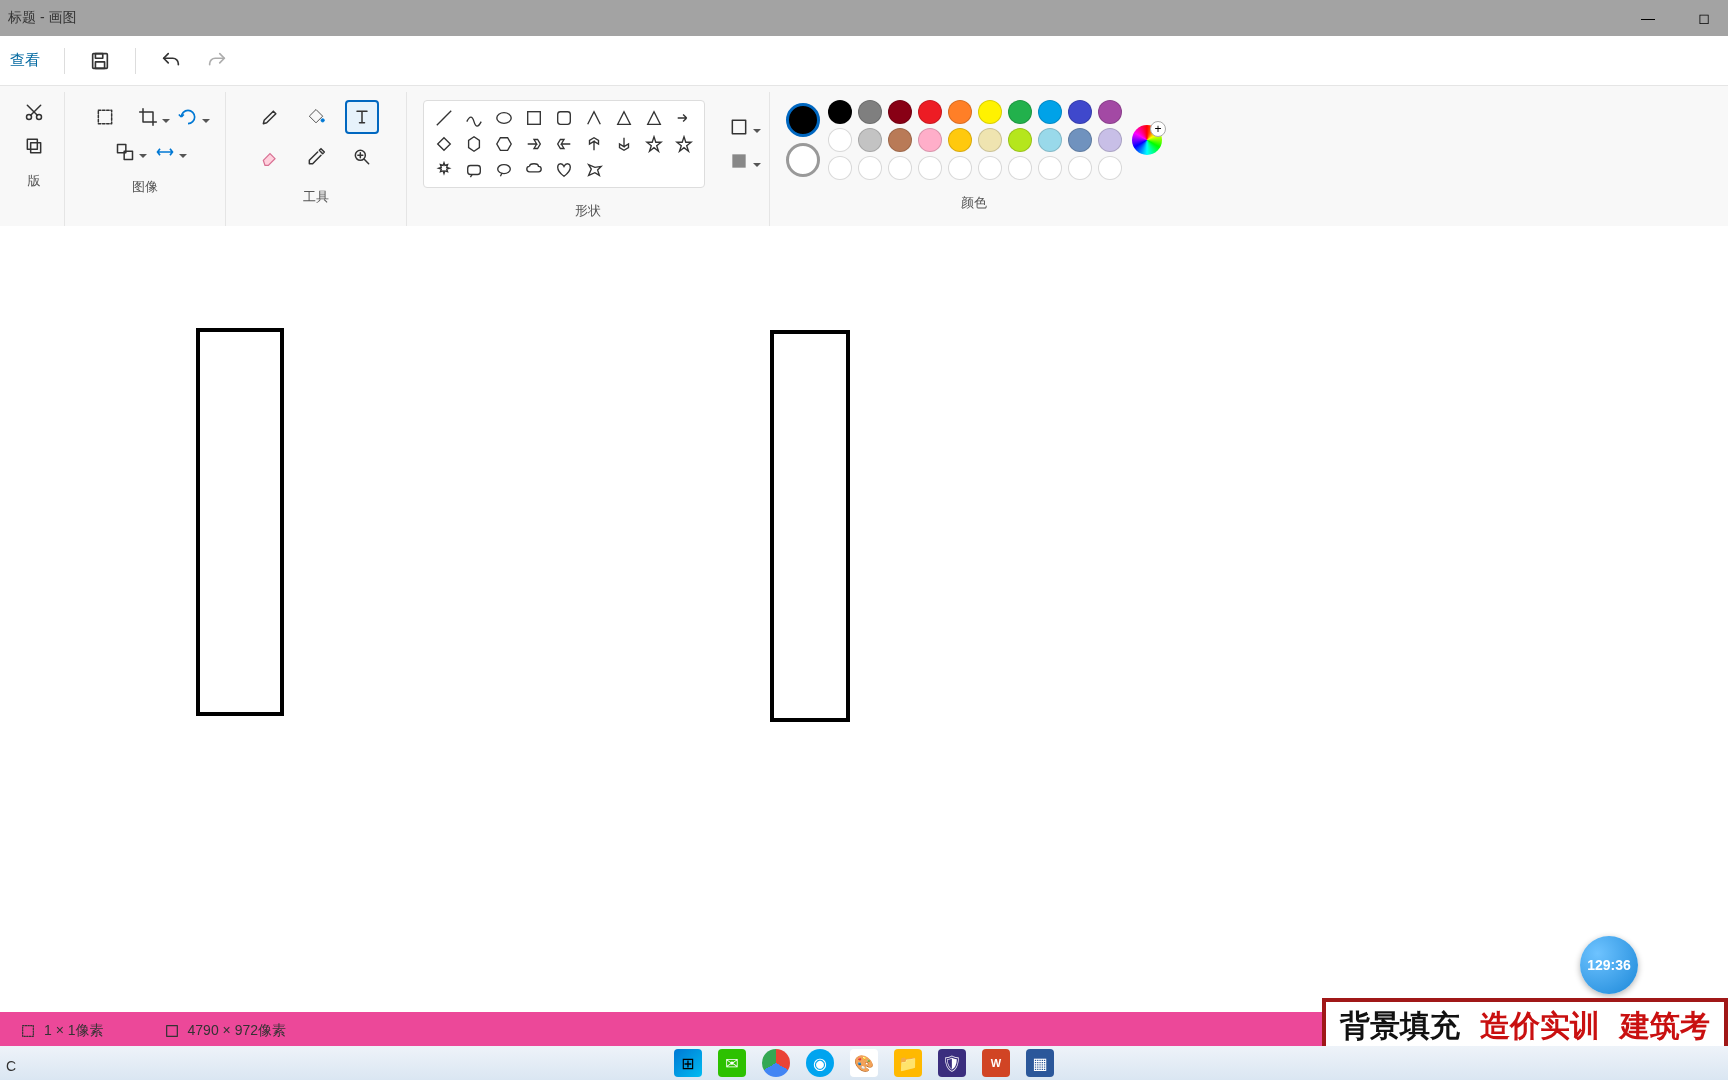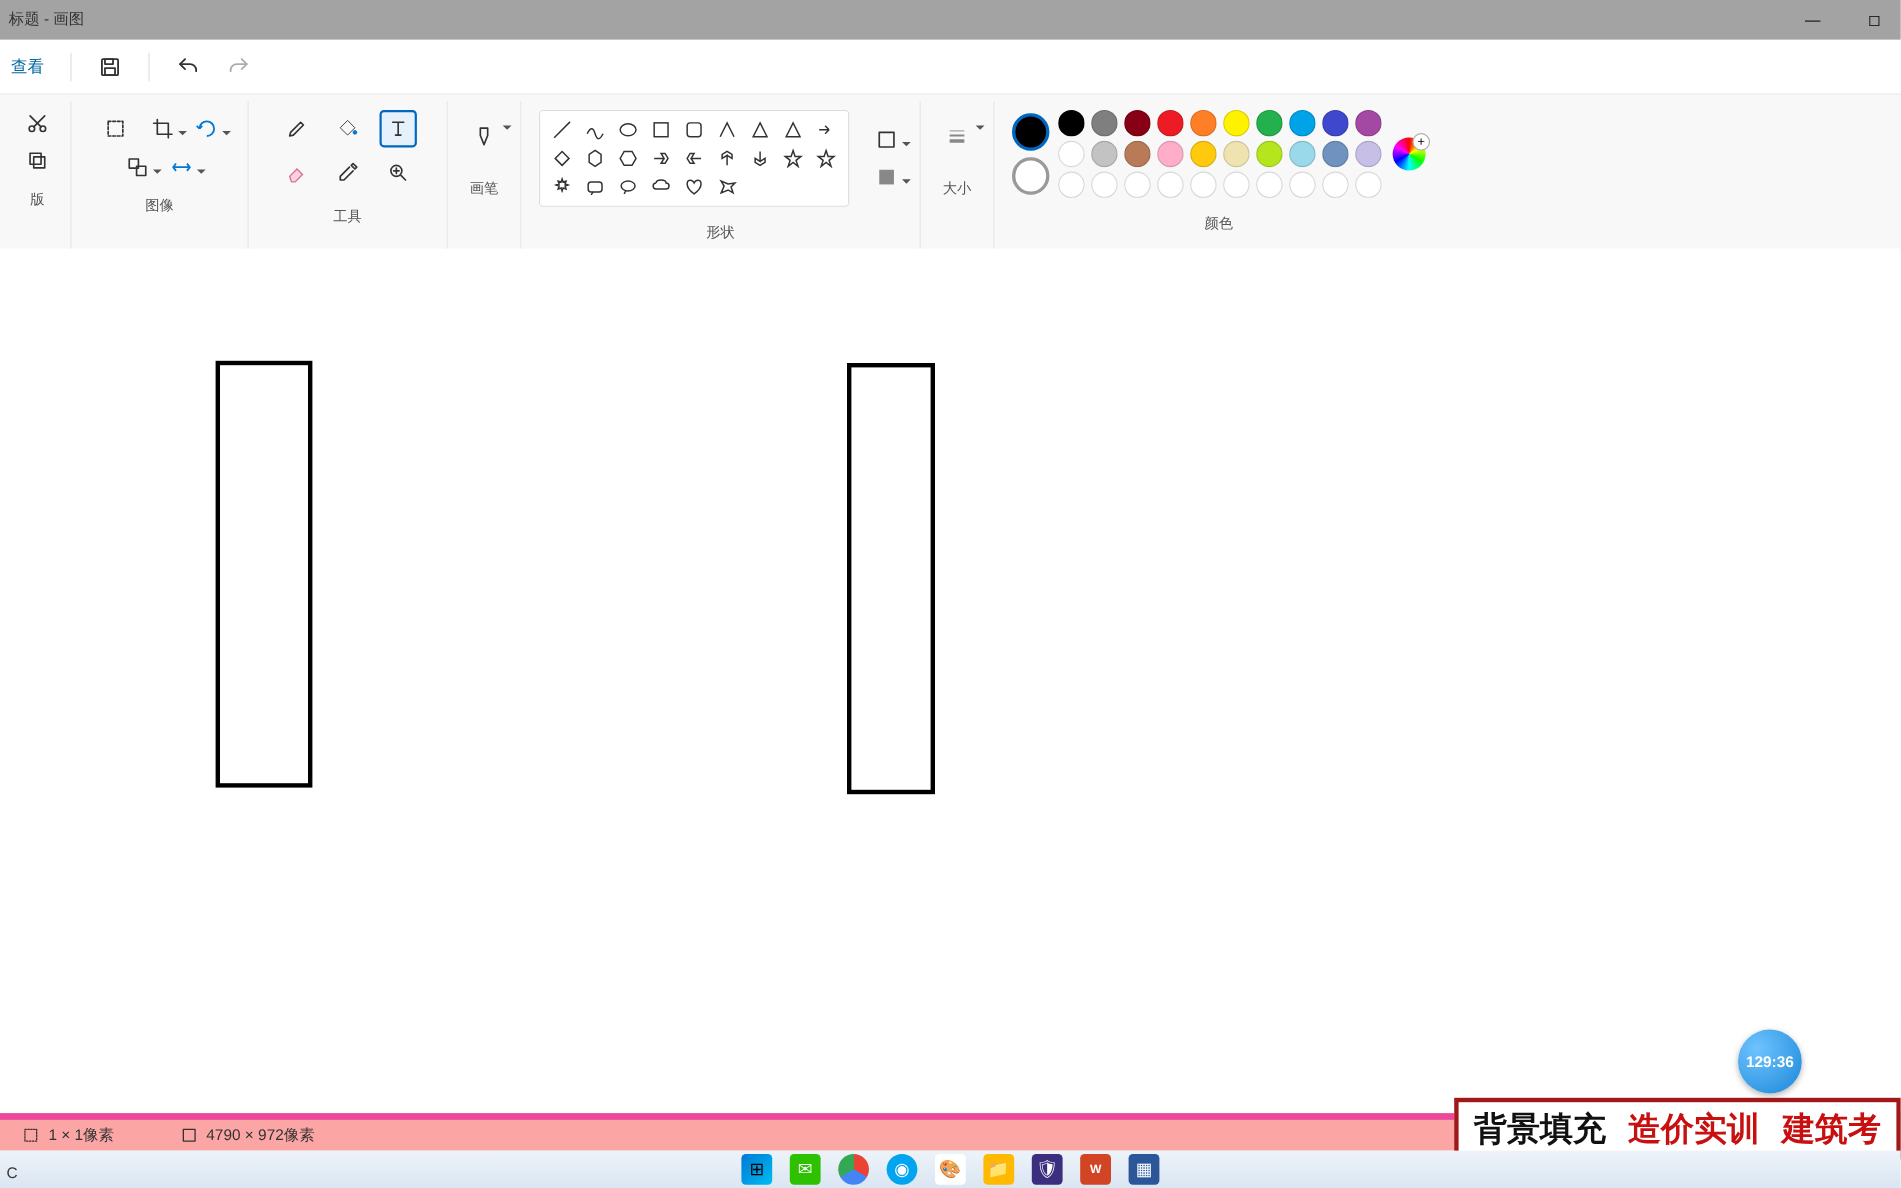--- a/index.html
+++ b/index.html
@@ -52,21 +52,21 @@
 .tt-check { width: 20px; height: 20px; border: 1.5px solid #888; border-radius: 4px; }
 
 .canvas-area { position: absolute; left: 0; top: 226px; right: 0; bottom: 44px; background: #fff; overflow: hidden; }
 .rect-shape { position: absolute; border: 4px solid #000; background: transparent; }
 .text-box { position: absolute; border: 1px dashed #888; padding: 4px 8px; font-family: "SimSun", serif; font-size: 24px; display: flex; align-items: center; }
 .text-box .handle { position: absolute; width: 6px; height: 6px; background: #fff; border: 1px solid #666; }
 .h-tl{top:-4px;left:-4px}.h-tc{top:-4px;left:50%;margin-left:-3px}.h-tr{top:-4px;right:-4px}
 .h-ml{top:50%;left:-4px;margin-top:-3px}.h-mr{top:50%;right:-4px;margin-top:-3px}
 .h-bl{bottom:-4px;left:-4px}.h-bc{bottom:-4px;left:50%;margin-left:-3px}.h-br{bottom:-4px;right:-4px}
 
-.statusbar { position: absolute; left: 0; right: 0; bottom: 34px; height: 34px; background: #fca5a5; border-top: 6px solid #ec4899; display: flex; align-items: center; padding: 0 20px; gap: 60px; font-size: 14px; color: #333; }
+.statusbar { position: absolute; left: 0; right: 0; bottom: 34px; height: 34px; background: #ec4899; border-top: 3px solid #ec4899; display: flex; align-items: center; padding: 0 20px; gap: 60px; font-size: 14px; color: #333; }
 .sb-item { display: flex; align-items: center; gap: 8px; }
 .sb-zoom { margin-left: auto; }
 
 .taskbar { position: absolute; left: 0; right: 0; bottom: 0; height: 34px; background: linear-gradient(#eef3f9,#dae6f2); display: flex; align-items: center; justify-content: center; gap: 16px; }
 .tb-icon { width: 28px; height: 28px; border-radius: 4px; display: flex; align-items: center; justify-content: center; font-size: 16px; }
 
 .overlay-banner { position: absolute; right: 0; bottom: 26px; height: 56px; background: #fff; border: 4px solid #a01818; display: flex; align-items: center; padding: 0 14px; gap: 20px; font-size: 30px; font-weight: 700; }
 .ob-black { color: #111; }
 .ob-red { color: #c91010; }
 
@@ -197,30 +197,20 @@
       <span class="tool-btn">
           <svg class="ico" viewBox="0 0 24 24">
             <circle cx="10" cy="10" r="6"></circle>
             <path d="M15 15l5 5M7 10h6M10 7v6"></path>
           </svg>
         </span>
     </div>
     <div class="ribbon-label">工具</div>
   </div>
 
-  <div class="ribbon-group">
-    <div class="ribbon-tools">
-      <span class="tool-btn dd" style="height:48px">
-          <svg class="ico" viewBox="0 0 24 24">
-            <path d="M8 3h8v8l-4 10-4-10z"></path>
-          </svg>
-        </span>
-    </div>
-    <div class="ribbon-label">画笔</div>
-  </div>
 
   <div class="ribbon-group">
     <div class="ribbon-tools">
       <div class="shapes-grid">
         <span class="shape-cell">
             <svg viewBox="0 0 20 20">
               <path d="M2 18L18 2"></path>
             </svg>
           </span>
         <span class="shape-cell">
@@ -350,32 +340,20 @@
         <span class="tool-btn small-tool dd">
             <svg viewBox="0 0 24 24" fill="#888">
               <rect x="4" y="4" width="16" height="16"></rect>
             </svg>
           </span>
       </div>
     </div>
     <div class="ribbon-label">形状</div>
   </div>
 
-  <div class="ribbon-group">
-    <div class="ribbon-tools">
-      <span class="tool-btn dd" style="height:48px">
-          <svg viewBox="0 0 24 24" stroke="#888">
-            <line x1="4" y1="6" x2="20" y2="6" stroke-width="1"></line>
-            <line x1="4" y1="11" x2="20" y2="11" stroke-width="2"></line>
-            <line x1="4" y1="17" x2="20" y2="17" stroke-width="4"></line>
-          </svg>
-        </span>
-    </div>
-    <div class="ribbon-label">大小</div>
-  </div>
 
   <div class="ribbon-group">
     <div class="ribbon-tools colors-grid">
       <div class="cur-colors">
         <div class="cur-color primary"></div>
         <div class="cur-color secondary"></div>
       </div>
       <div class="palette">
         <div class="swatch" style="background:#000000"></div>
         <div class="swatch" style="background:#7f7f7f"></div>

